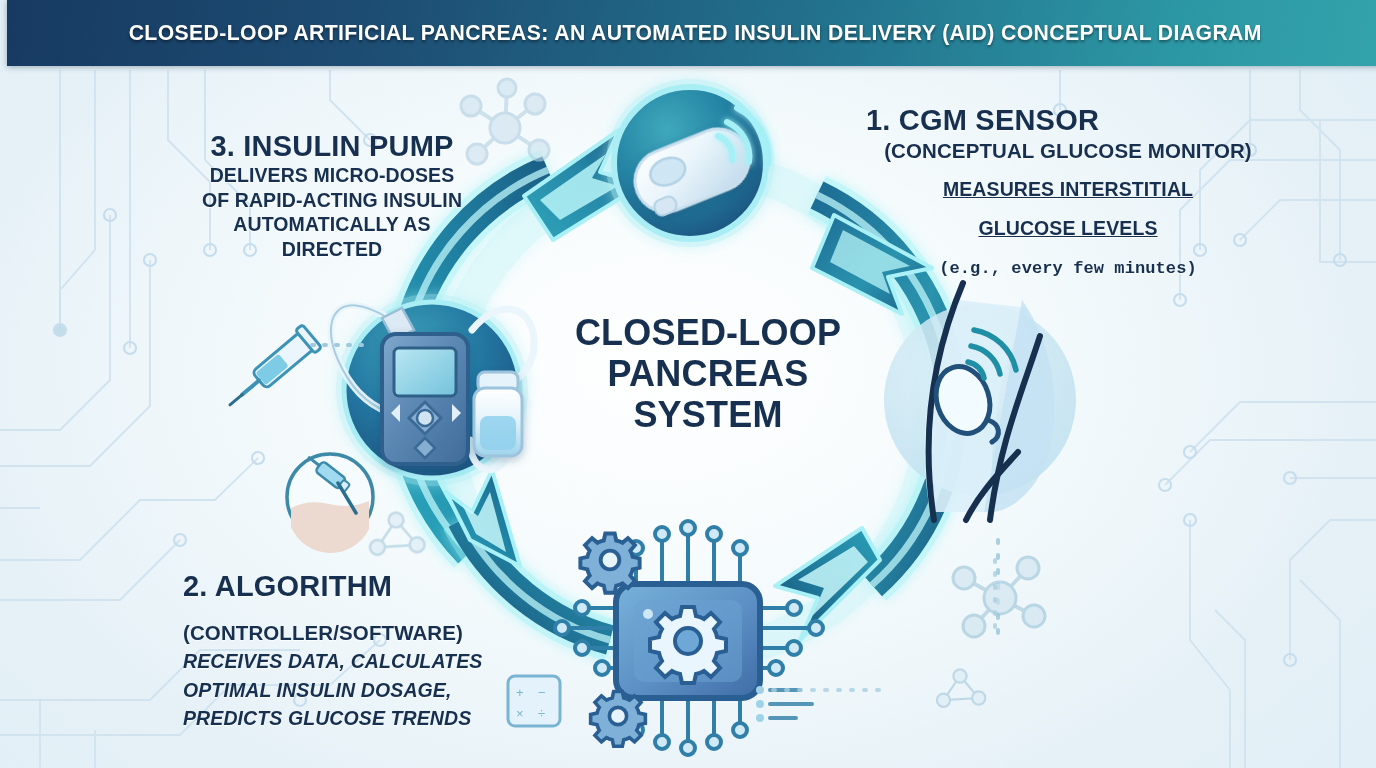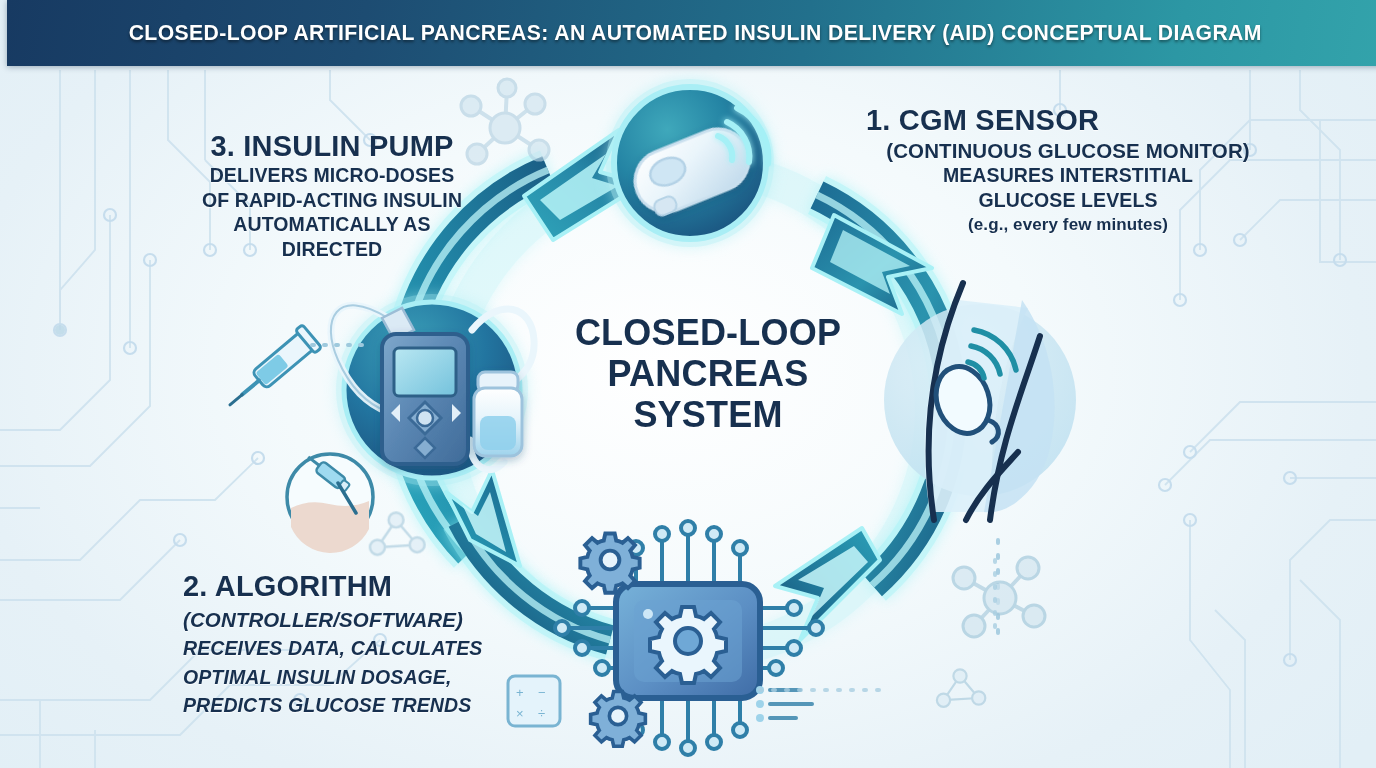--- a/index.html
+++ b/index.html
@@ -47,28 +47,28 @@
   
   .callout{position:absolute;color:#17304f;text-shadow:0 1px 1px rgba(255,255,255,.85);}
   .c-head{font-weight:bold;font-size:29px;line-height:33px;letter-spacing:.2px;}
   .c-sub{font-weight:bold;font-size:20.5px;line-height:25px;letter-spacing:.1px;}
   .c-body{font-weight:bold;font-size:19.5px;line-height:24.5px;letter-spacing:.1px;}
   .c-note{font-weight:bold;font-size:17px;line-height:22px;letter-spacing:.1px;}
 
   #cgm-callout{left:858px;top:104px;width:420px;text-align:center;}
   #cgm-callout .c-head{text-align:left;padding-left:8px;}
   #cgm-callout .c-sub{margin-top:1px;}
-  #cgm-callout .c-body{}
-  #cgm-callout .c-note{margin-top:2px;font-weight:bold;}
+  #cgm-callout .c-body{margin-top:14px;text-decoration:underline;}
+  #cgm-callout .c-note{margin-top:18px;font-weight:bold;font-family:Liberation Mono, monospace;}
 
   #pump-callout{left:182px;top:130px;width:300px;text-align:center;}
   #pump-callout .c-body{margin-top:0;}
 
   #algo-callout{left:183px;top:570px;width:330px;text-align:left;}
-  #algo-callout .c-sub{margin-top:4px;font-style:italic;}
+  #algo-callout .c-sub{margin-top:17px;}
   #algo-callout .c-body{margin-top:4px;font-style:italic;}
 </style>
 </head>
 <body>
 
 <div id="stage">
 
   <svg id="circuit" viewBox="0 0 1376 768">
     <defs>
       <g id="node">
@@ -490,21 +490,21 @@
   </svg>
 
   <div id="center-text">
     <div>CLOSED-LOOP</div>
     <div>PANCREAS</div>
     <div>SYSTEM</div>
   </div>
 
   <div class="callout" id="cgm-callout">
     <div class="c-head">1. CGM SENSOR</div>
-    <div class="c-sub">(CONTINUOUS GLUCOSE MONITOR)</div>
+    <div class="c-sub">(CONCEPTUAL GLUCOSE MONITOR)</div>
     <div class="c-body">MEASURES INTERSTITIAL</div>
     <div class="c-body">GLUCOSE LEVELS</div>
     <div class="c-note">(e.g., every few minutes)</div>
   </div>
 
   <div class="callout" id="pump-callout">
     <div class="c-head">3. INSULIN PUMP</div>
     <div class="c-body">DELIVERS MICRO-DOSES</div>
     <div class="c-body">OF RAPID-ACTING INSULIN</div>
     <div class="c-body">AUTOMATICALLY AS</div>

